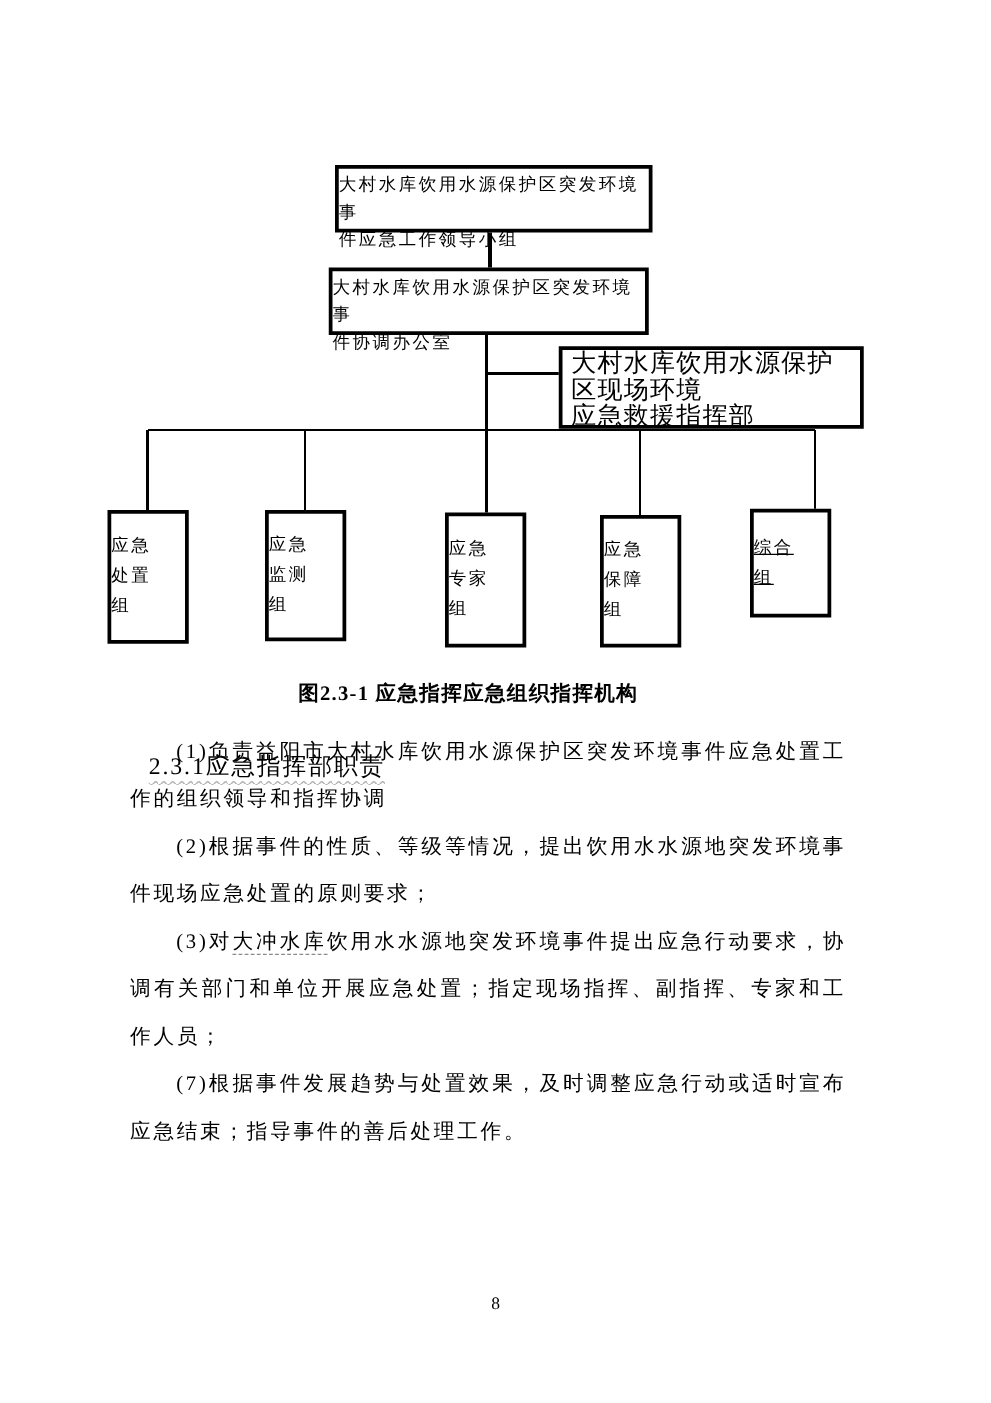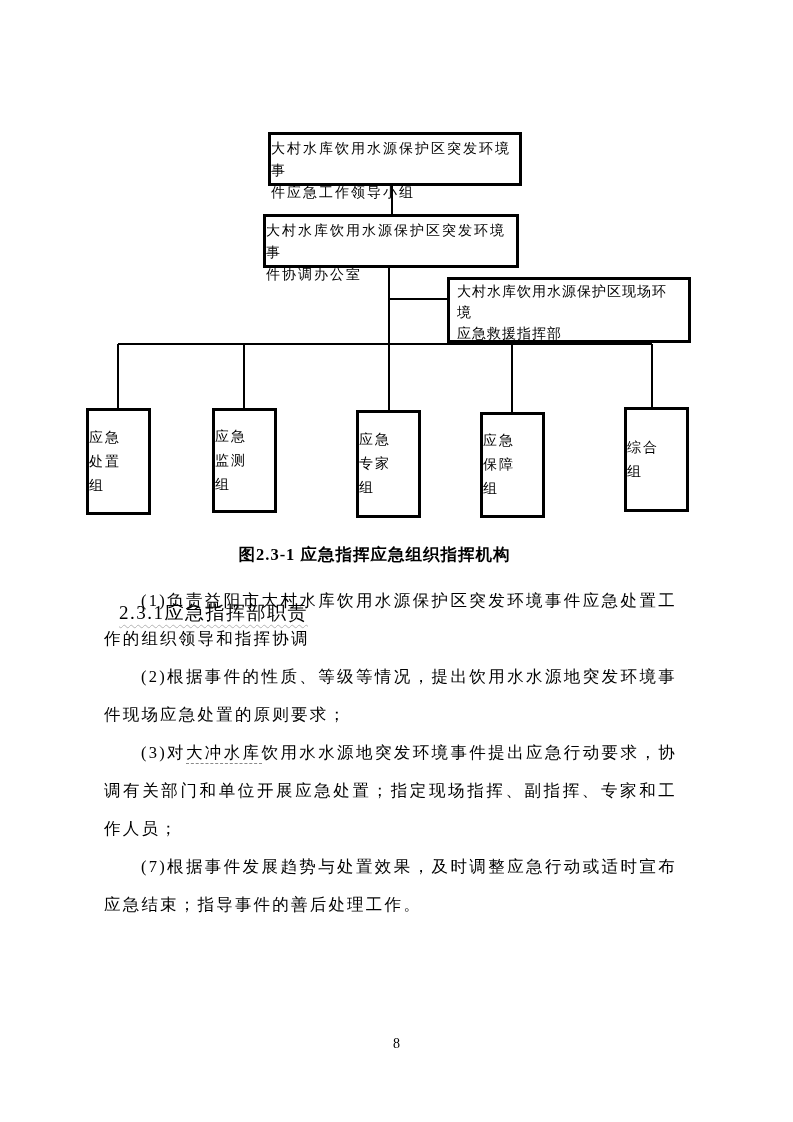--- a/index.html
+++ b/index.html
@@ -37,33 +37,33 @@
     font-size: 14px; letter-spacing: 2px; line-height: 22px;
     padding-top: 3px;
   }
   .node-office {
     left: 263px; top: 214px; width: 256px; height: 54px;
     font-size: 14px; letter-spacing: 2px; line-height: 22px;
     padding-top: 3px;
   }
   .node-command {
     left: 447px; top: 277px; width: 244px; height: 66px;
-    font-size: 14px; letter-spacing: 1px; line-height: 21px;
+    font-size: 20px; letter-spacing: 1px; line-height: 21px;
     text-align: left; padding: 1px 7px;
   }
   .node-group {
     width: 65px;
     display: flex; flex-direction: column; justify-content: center;
     font-size: 14px; letter-spacing: 2px; line-height: 24px;
   }
   .g1 { left: 86px;  top: 408px; height: 107px; }
   .g2 { left: 212px; top: 408px; height: 105px; }
   .g3 { left: 356px; top: 410px; height: 108px; }
   .g4 { left: 480px; top: 412px; height: 106px; }
-  .g5 { left: 624px; top: 407px; height: 105px; }
+  .g5 { left: 600px; top: 407px; height: 87px; text-decoration: underline; }
   
   .figure-caption {
     position: absolute;
     left: 88px; top: 544px; width: 573px;
     text-align: center;
     font-weight: bold;
     font-size: 16.5px;
     letter-spacing: 1px;
   }
   .section-heading {

